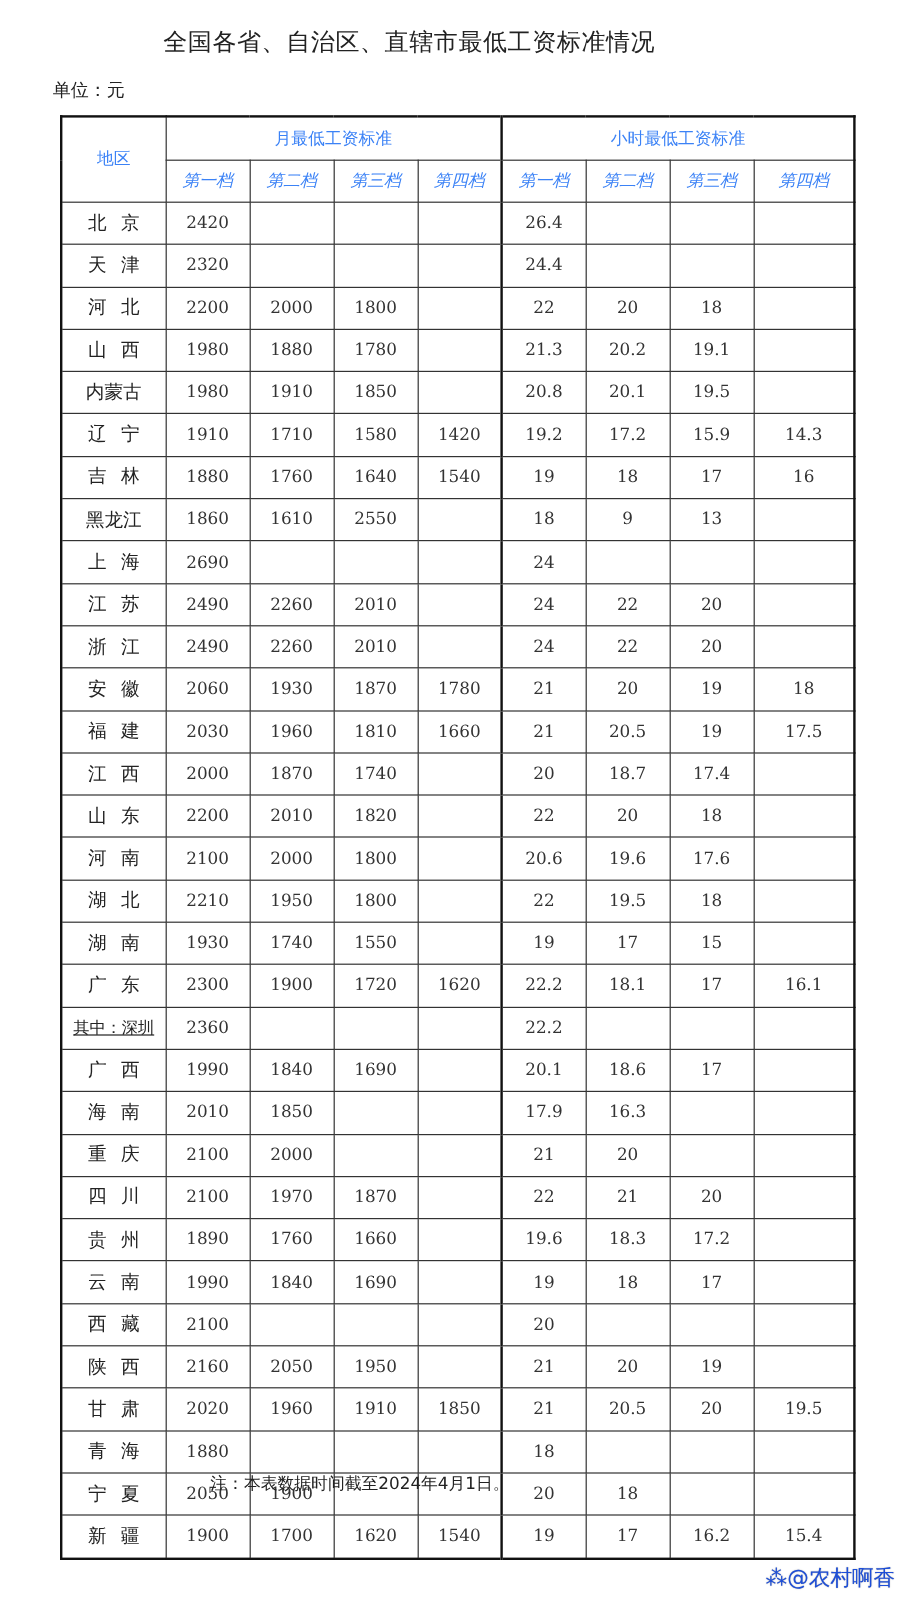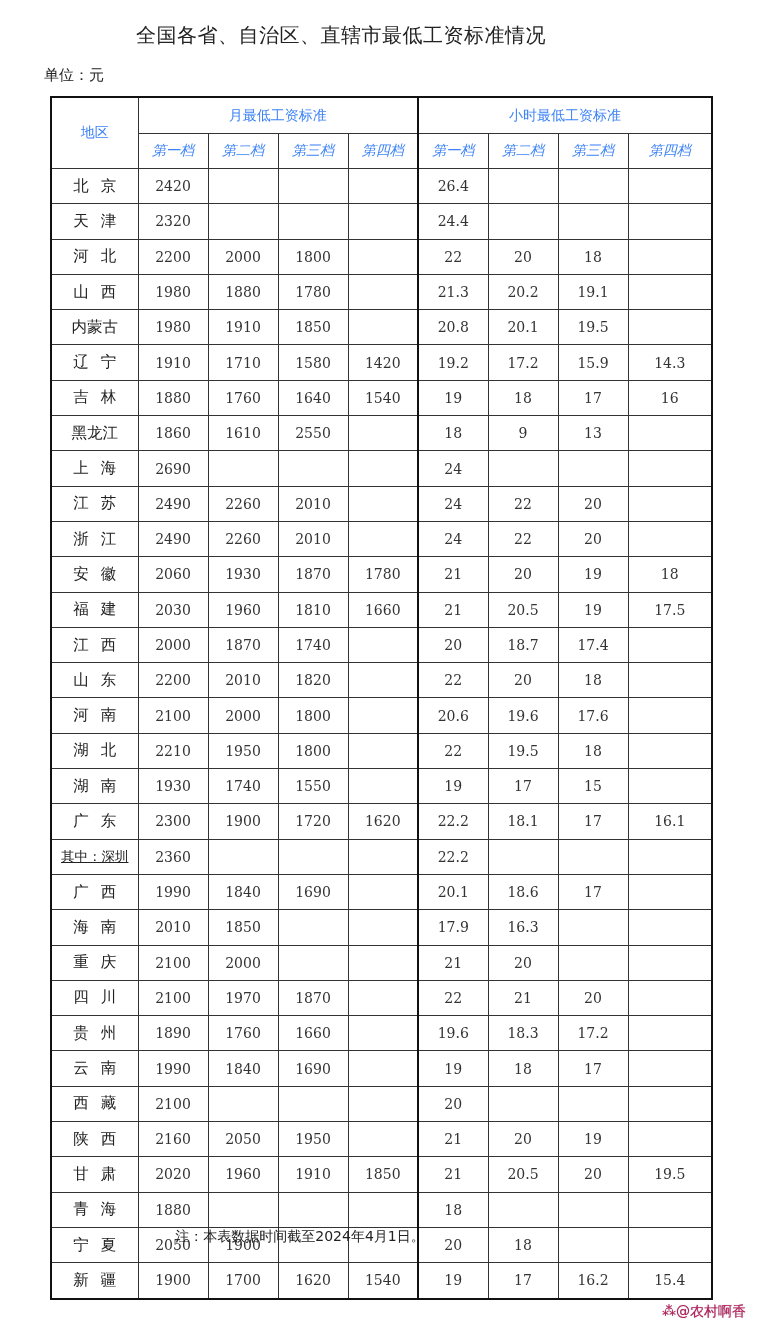--- a/index.html
+++ b/index.html
@@ -18,21 +18,21 @@
             font-family: "DejaVu Serif", serif; }
   th.region-head { font-size: 15px; }
   td { height: 34.3px; font-size: 14px; font-family: "DejaVu Serif", "Liberation Serif", serif;
        color: #333; }
   td.region { font-family: "DejaVu Sans", sans-serif; font-size: 15.5px; letter-spacing: 0; color: #222; margin-top: 24px; }
   td.region.spaced { letter-spacing: 12px; padding-left: 12px; }
   td.region.small { font-size: 13.5px; text-decoration: underline; }
   .thick-left { border-left: 2px solid #111 !important; }
   .note { position: absolute; top: 1228px; left: 0; width: 600px; text-align: center;
           font-size: 14px; color: #222; }
-  .watermark { position: absolute; top: 1303px; right: 14px; font-size: 14px; color: #be185d;
+  .watermark { position: absolute; top: 1303px; right: 14px; font-size: 18px; color: #1d4ed8;
                text-shadow: 0 0 1px #999; }
 </style>
 </head>
 <body>
 
 <div class="title">全国各省、自治区、直辖市最低工资标准情况</div>
 <div class="unit">单位：元</div>
 
 <table class="wage">
   <colgroup>

